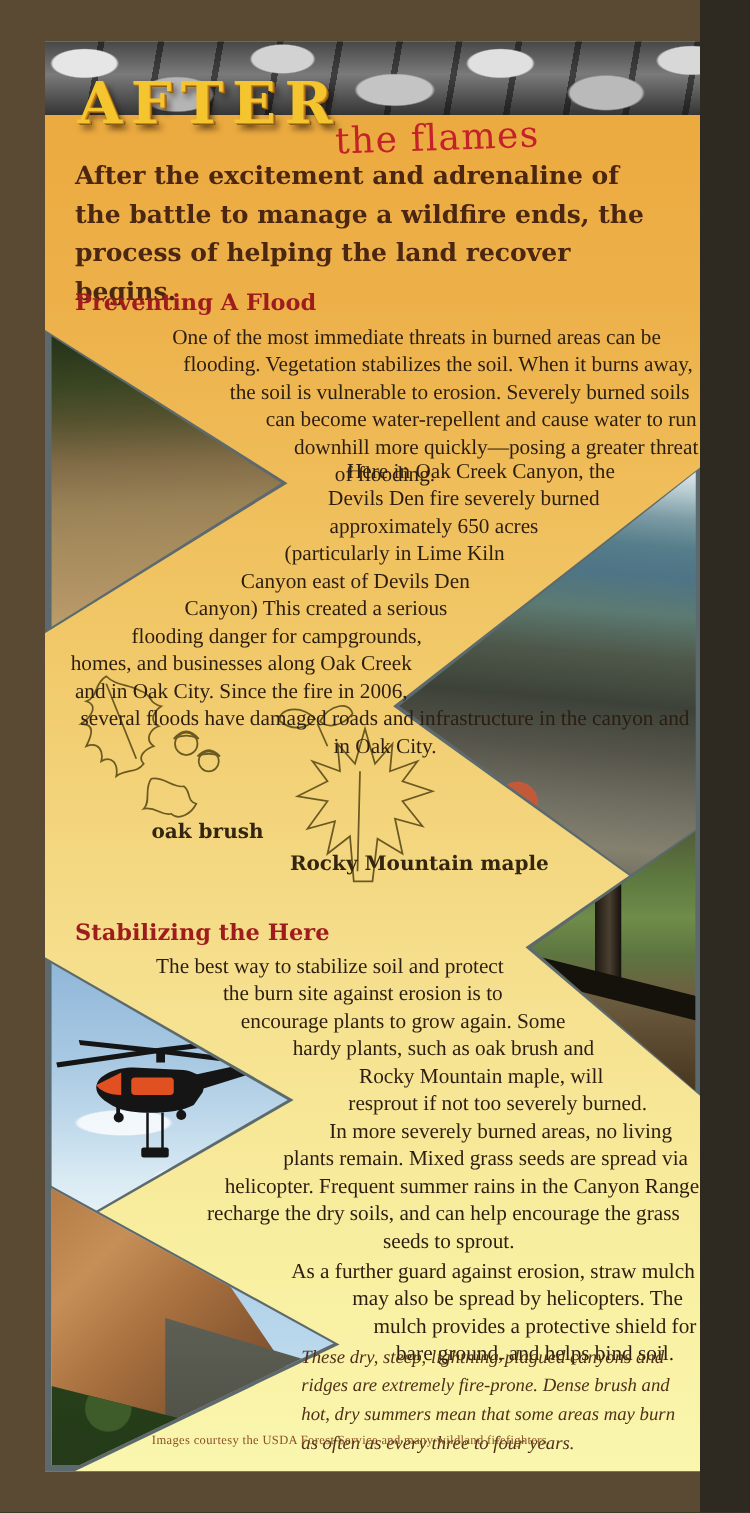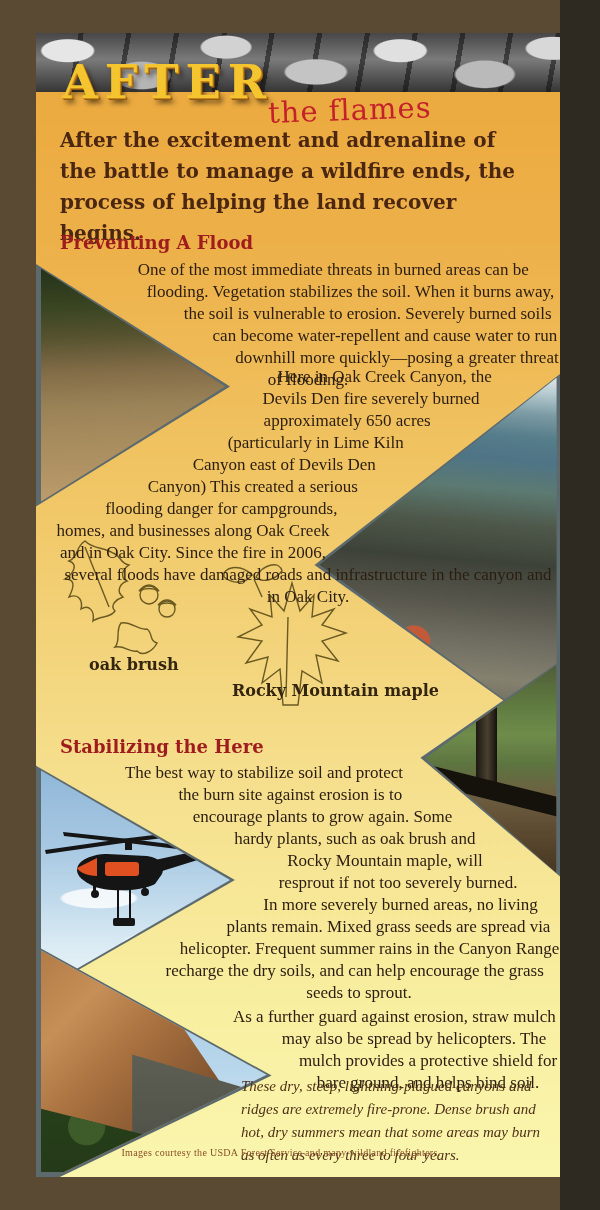--- a/index.html
+++ b/index.html
@@ -89,21 +89,21 @@
   #ph-mtn .shrubs{position:absolute;inset:0;clip-path:polygon(0 72%,55% 86%,100% 100%,0 100%);
     background:radial-gradient(circle at 20% 80%, #3d5c2a 0 18px, rgba(0,0,0,0) 19px),
                radial-gradient(circle at 55% 92%, #34511f 0 16px, rgba(0,0,0,0) 17px),
                linear-gradient(180deg,#2e4a22,#243a18);}
 
   .sketch{position:absolute;z-index:3;}
   #oak-sketch{left:15px;top:500px;} #maple-sketch{left:172px;top:524px;}
   .sketch path,.sketch circle,.sketch line{stroke:#6a5a22;stroke-width:1.4;fill:none;}
   .plant-label{position:absolute;z-index:4;font-family:"DejaVu Serif",serif;font-weight:bold;
     font-size:16px;color:#33250F;}
-  #lab-oak{left:53px;top:622px;width:120px;text-align:left;}
+  #lab-oak{left:70px;top:622px;width:120px;text-align:center;}
   #lab-maple{left:168px;top:648px;width:235px;text-align:right;}
 </style>
 </head>
 <body>
 
 <div class="frame">
   <div class="poster">
 
     <div class="wood"></div>
 

